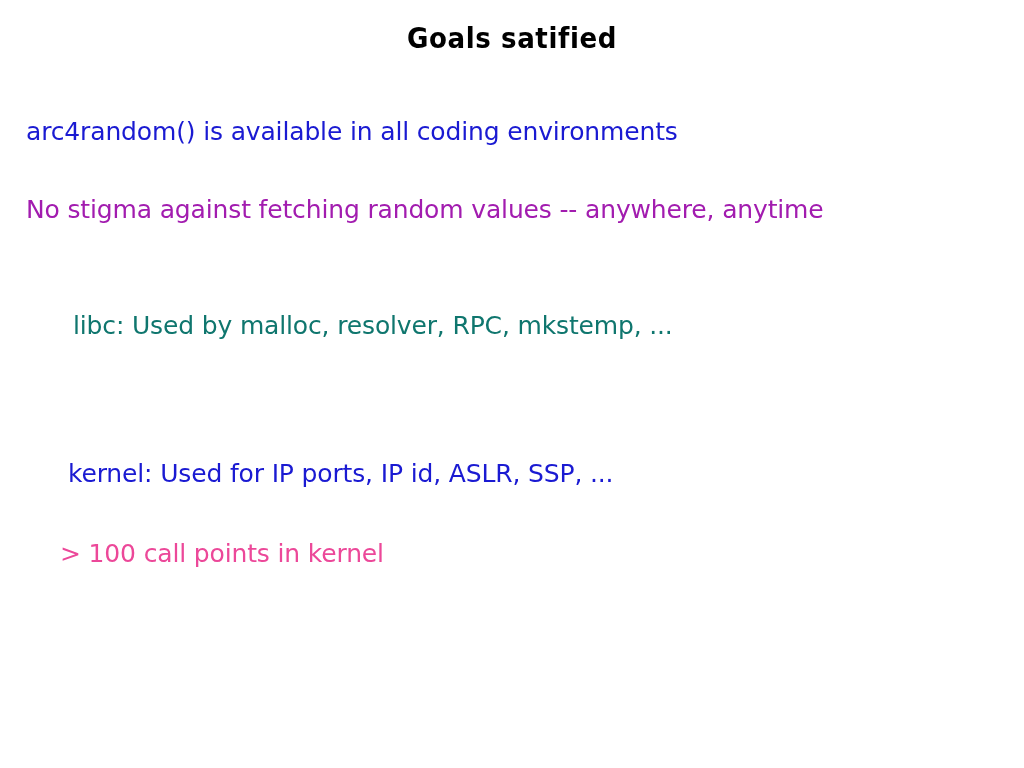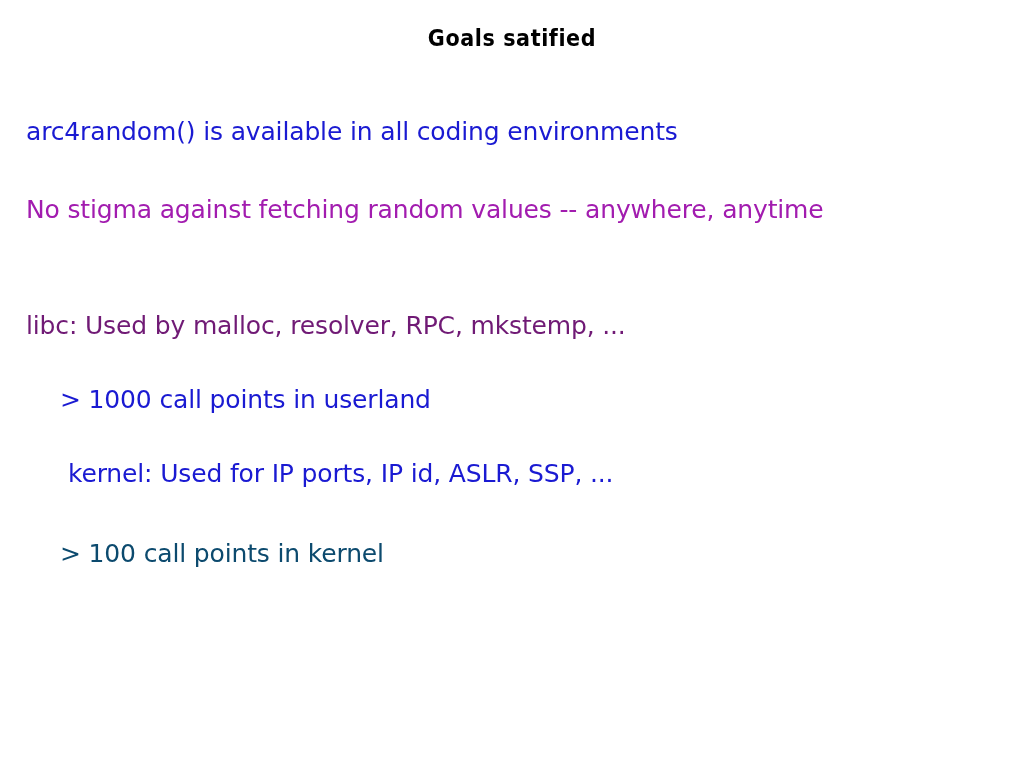--- a/index.html
+++ b/index.html
@@ -26,21 +26,21 @@
   
   #slide-title {
     position: absolute;
     top: 22px;
     left: 0;
     width: 1024px;
     text-align: center;
     color: #000000;
     font-family: "DejaVu Sans", "Liberation Sans", sans-serif;
     font-weight: bold;
-    font-size: 23px;
+    font-size: 29px;
     line-height: 32px;
     letter-spacing: 0.6px;
     font-stretch: condensed;
     white-space: nowrap;
   }
 
   
   #body-block {
     position: absolute;
     top: 104px;
@@ -77,22 +77,21 @@
 <div id="slide" style="background: rgb(255, 255, 255);">
 
   <div id="slide-title" style="color: rgb(0, 0, 0);">Goals satified</div>
 
   <div id="body-block">
 
     <div class="line level-0 row-0" style="color: rgb(26, 26, 210);">arc4random() is available in all coding environments</div>
 
     <div class="line level-0 row-1" style="color: #a21caf;">No stigma against fetching random values -- anywhere, anytime</div>
 
-    <div class="line level-0 row-2" style="color: #701a75;">libc: Used by malloc, resolver, RPC, mkstemp, ...</div>
+    <div class="line level-0 row-2" style="color: #0f766e; margin-left: 47px;">libc: Used by malloc, resolver, RPC, mkstemp, ...</div>
 
-    <div class="line level-1 row-3" style="color: rgb(26, 26, 210);">&gt; 1000 call points in userland</div>
 
     <div class="line level-0 row-4" style="color: rgb(26, 26, 210); margin-left: 42px;">kernel: Used for IP ports, IP id, ASLR, SSP, ...</div>
 
-    <div class="line level-1 row-5" style="color: #0c4a6e;">&gt; 100 call points in kernel</div>
+    <div class="line level-1 row-5" style="color: #ec4899;">&gt; 100 call points in kernel</div>
 
   </div>
 </div>
 
 </body></html>

